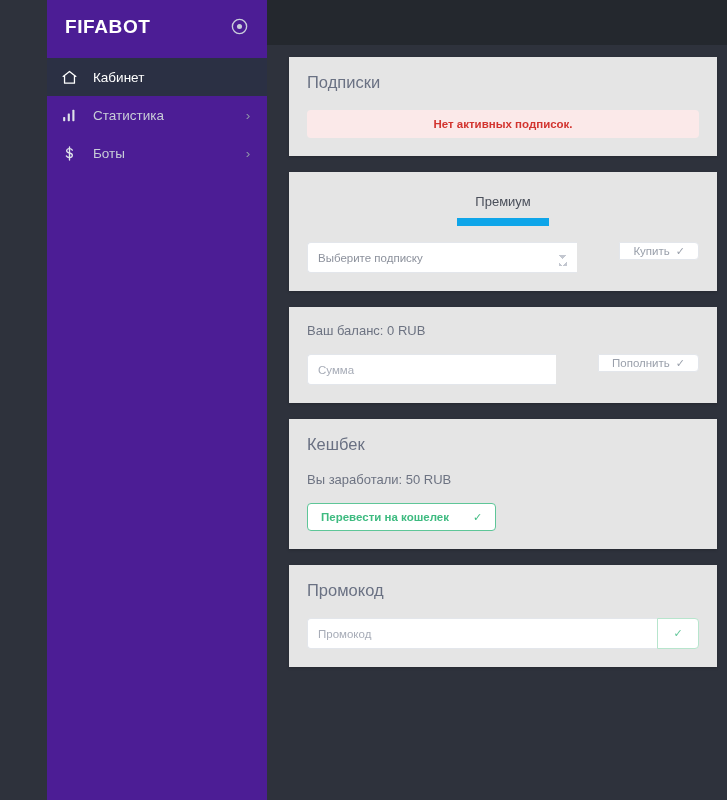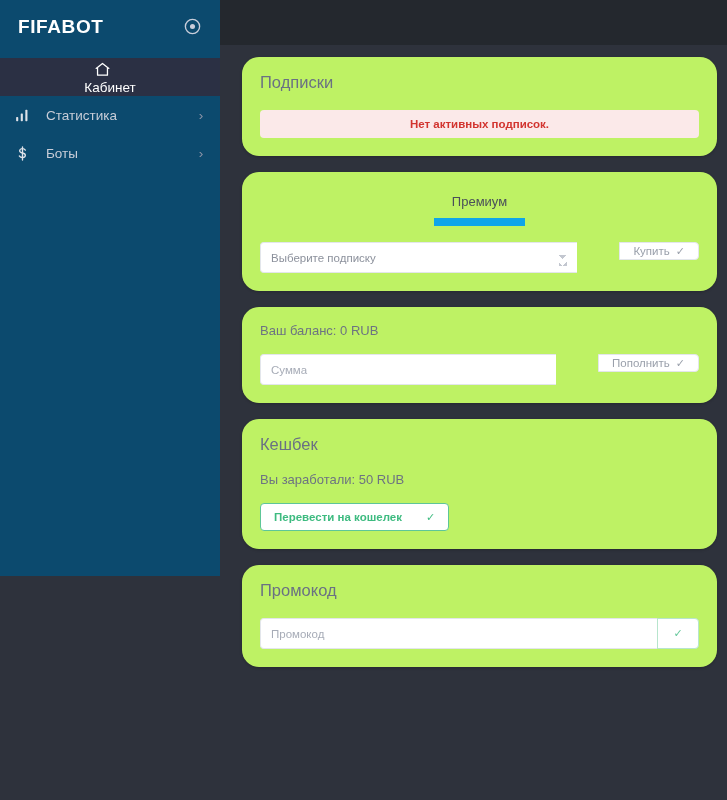--- a/index.html
+++ b/index.html
@@ -19,26 +19,27 @@
     width: 727px;
     height: 800px;
     display: flex;
     background: #2e323c;
   }
 
   
   .sidebar {
     width: 220px;
     flex: 0 0 220px;
-    height: 576px;
-    background: #0c4a6e;
+    height: 800px;
+    background: #4c1d95;
     box-sizing: border-box;
     display: flex;
     flex-direction: column;
     overflow: hidden;
+    margin-left: 47px;
   }
   .sidebar-header {
     height: 53px;
     display: flex;
     align-items: center;
     justify-content: space-between;
     padding: 0 18px 0 18px;
     box-sizing: border-box;
   }
   .brand {
@@ -67,21 +68,20 @@
     height: 38px;
     padding: 0 14px 0 14px;
     box-sizing: border-box;
     cursor: pointer;
     color: #c8cdd8;
     font-size: 13.5px;
   }
   .nav-item.active {
     background: #2b3044;
     color: #ffffff;
-    flex-direction: column;
   }
   .nav-icon {
     width: 22px;
     flex: 0 0 22px;
     display: flex;
     align-items: center;
     justify-content: flex-start;
     margin-right: 10px;
     color: #dfe3ea;
   }
@@ -116,22 +116,22 @@
     width: 100%;
   }
   .content {
     flex: 1 1 auto;
     padding: 12px 10px 14px 22px;
     box-sizing: border-box;
     overflow: hidden;
   }
 
   .card {
-    background: #bef264;
-    border-radius: 17px;
+    background: #e5e5e5;
+    border-radius: 0;
     box-shadow: 0 1px 3px rgba(0,0,0,0.20);
     margin-bottom: 16px;
     padding: 16px 18px 18px 18px;
     box-sizing: border-box;
   }
   .card-title {
     color: #6a7183;
     font-size: 16.5px;
     margin: 0 0 18px 0;
     font-weight: normal;

